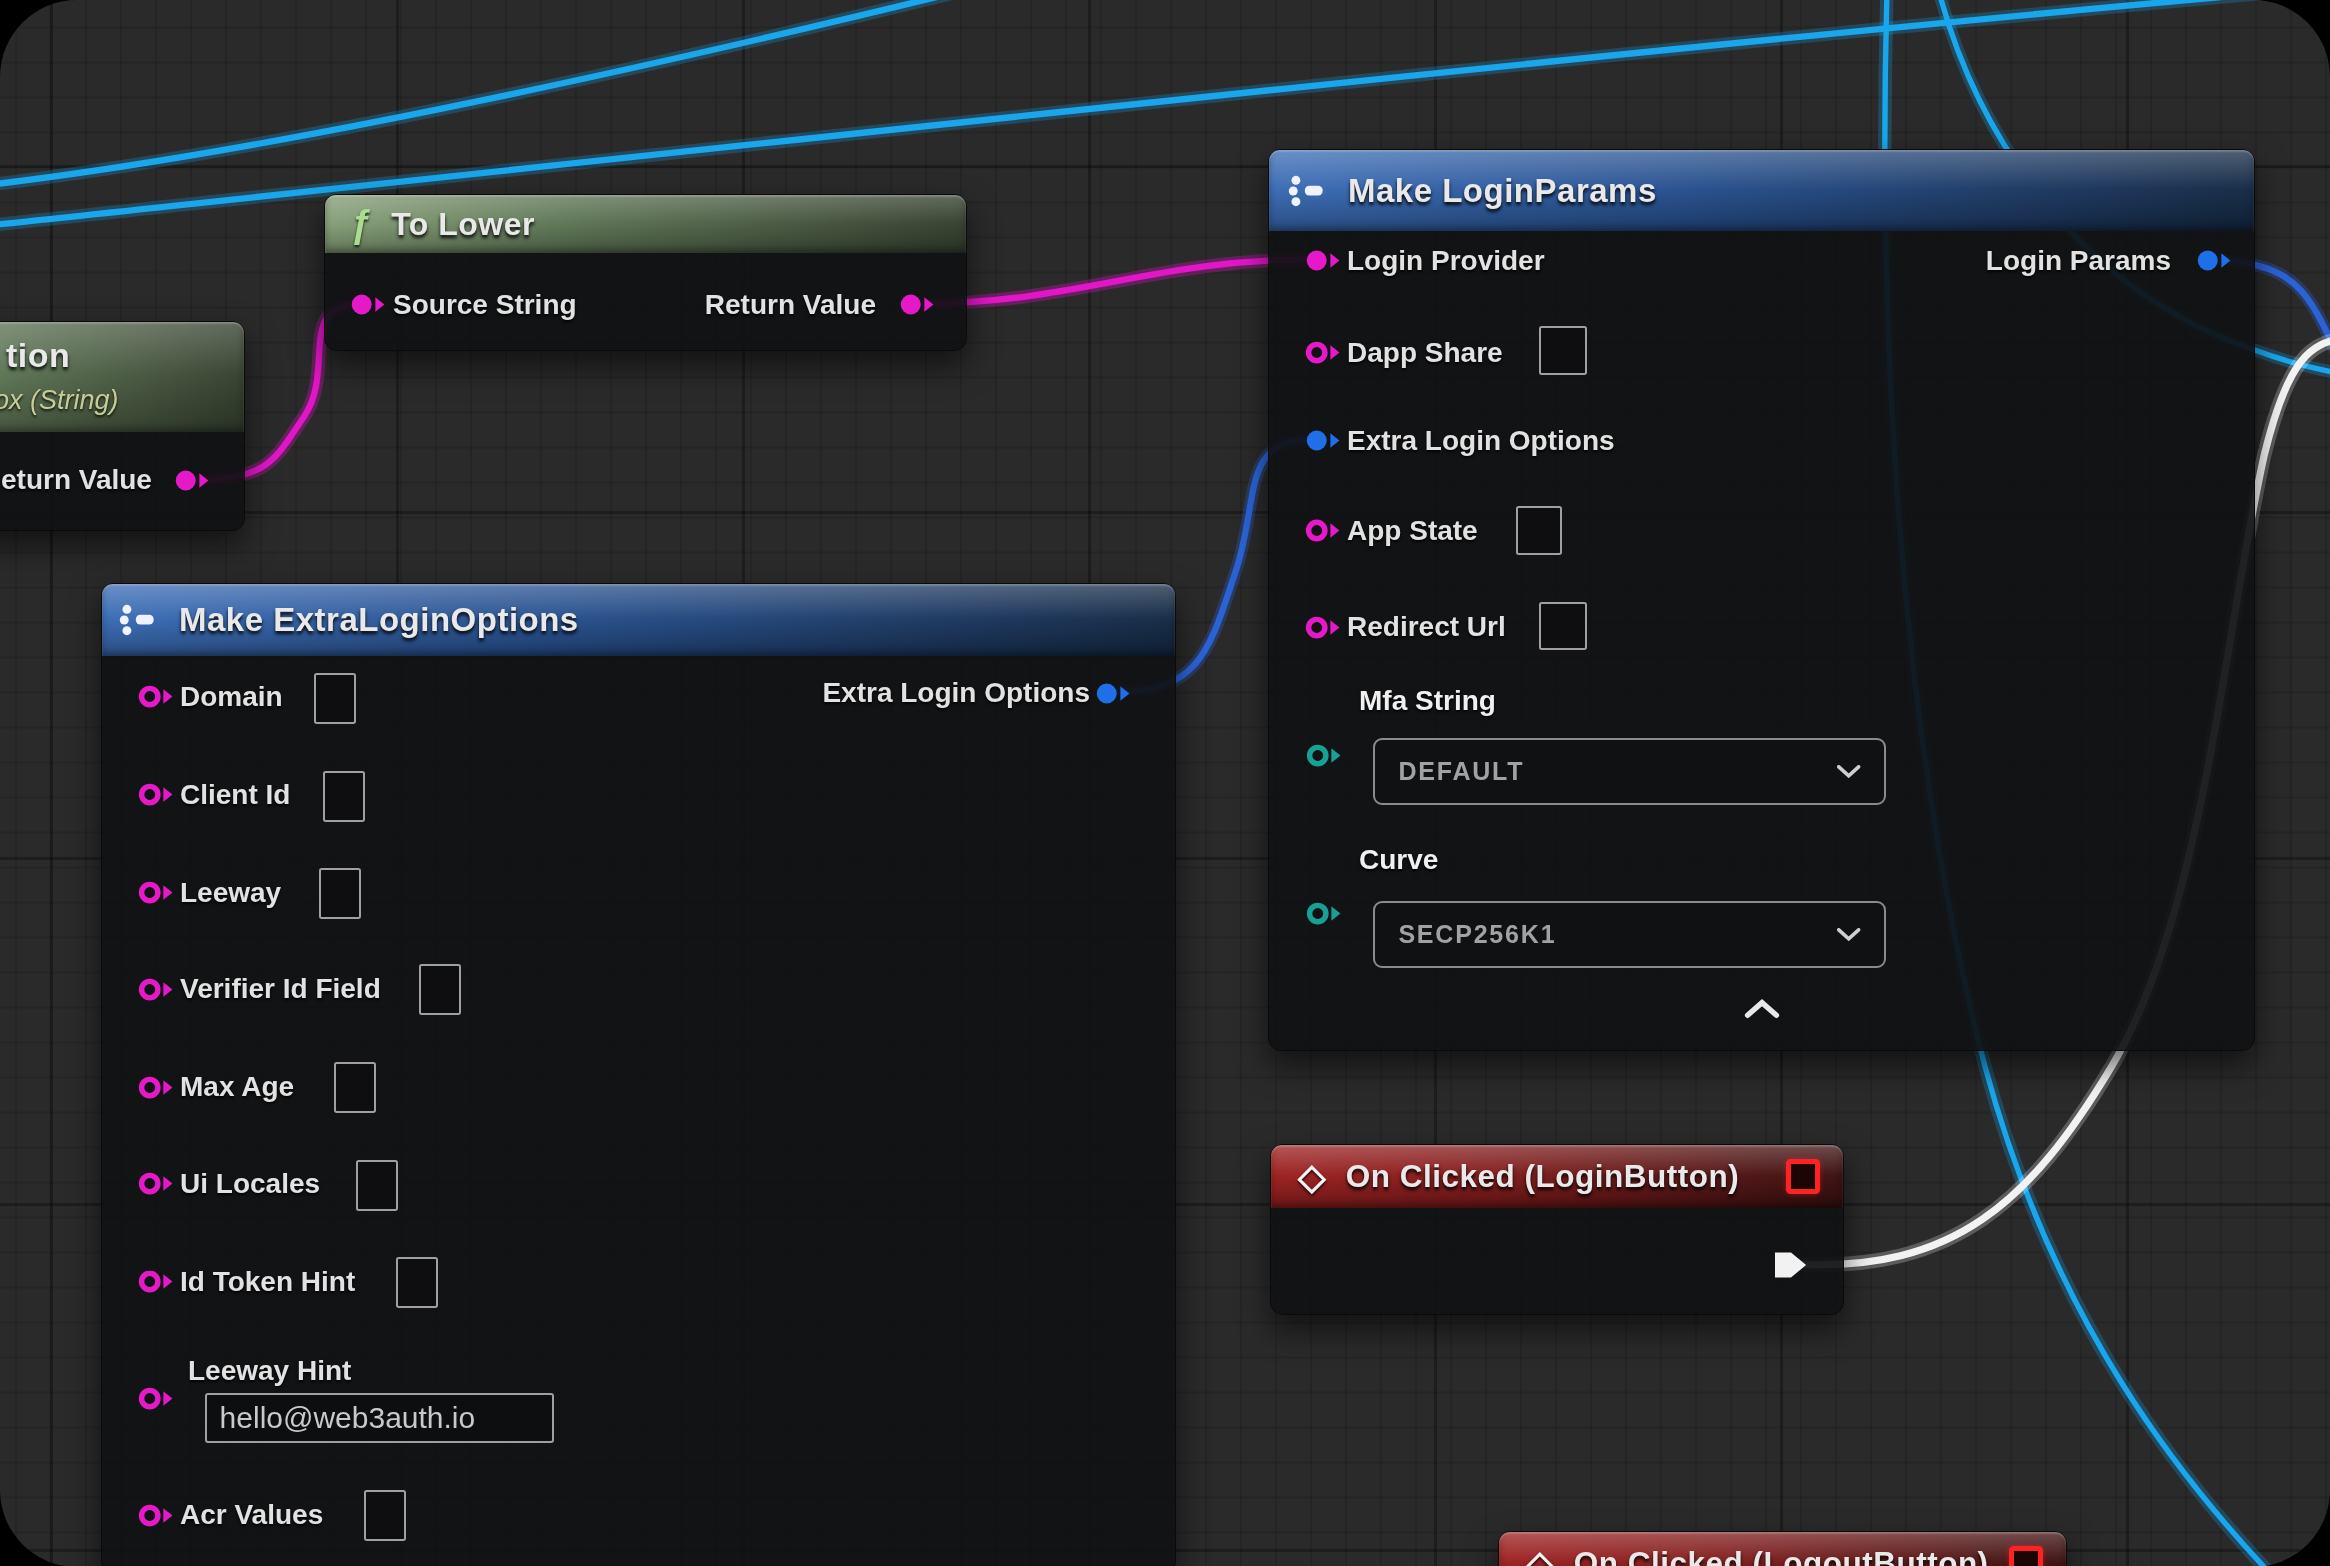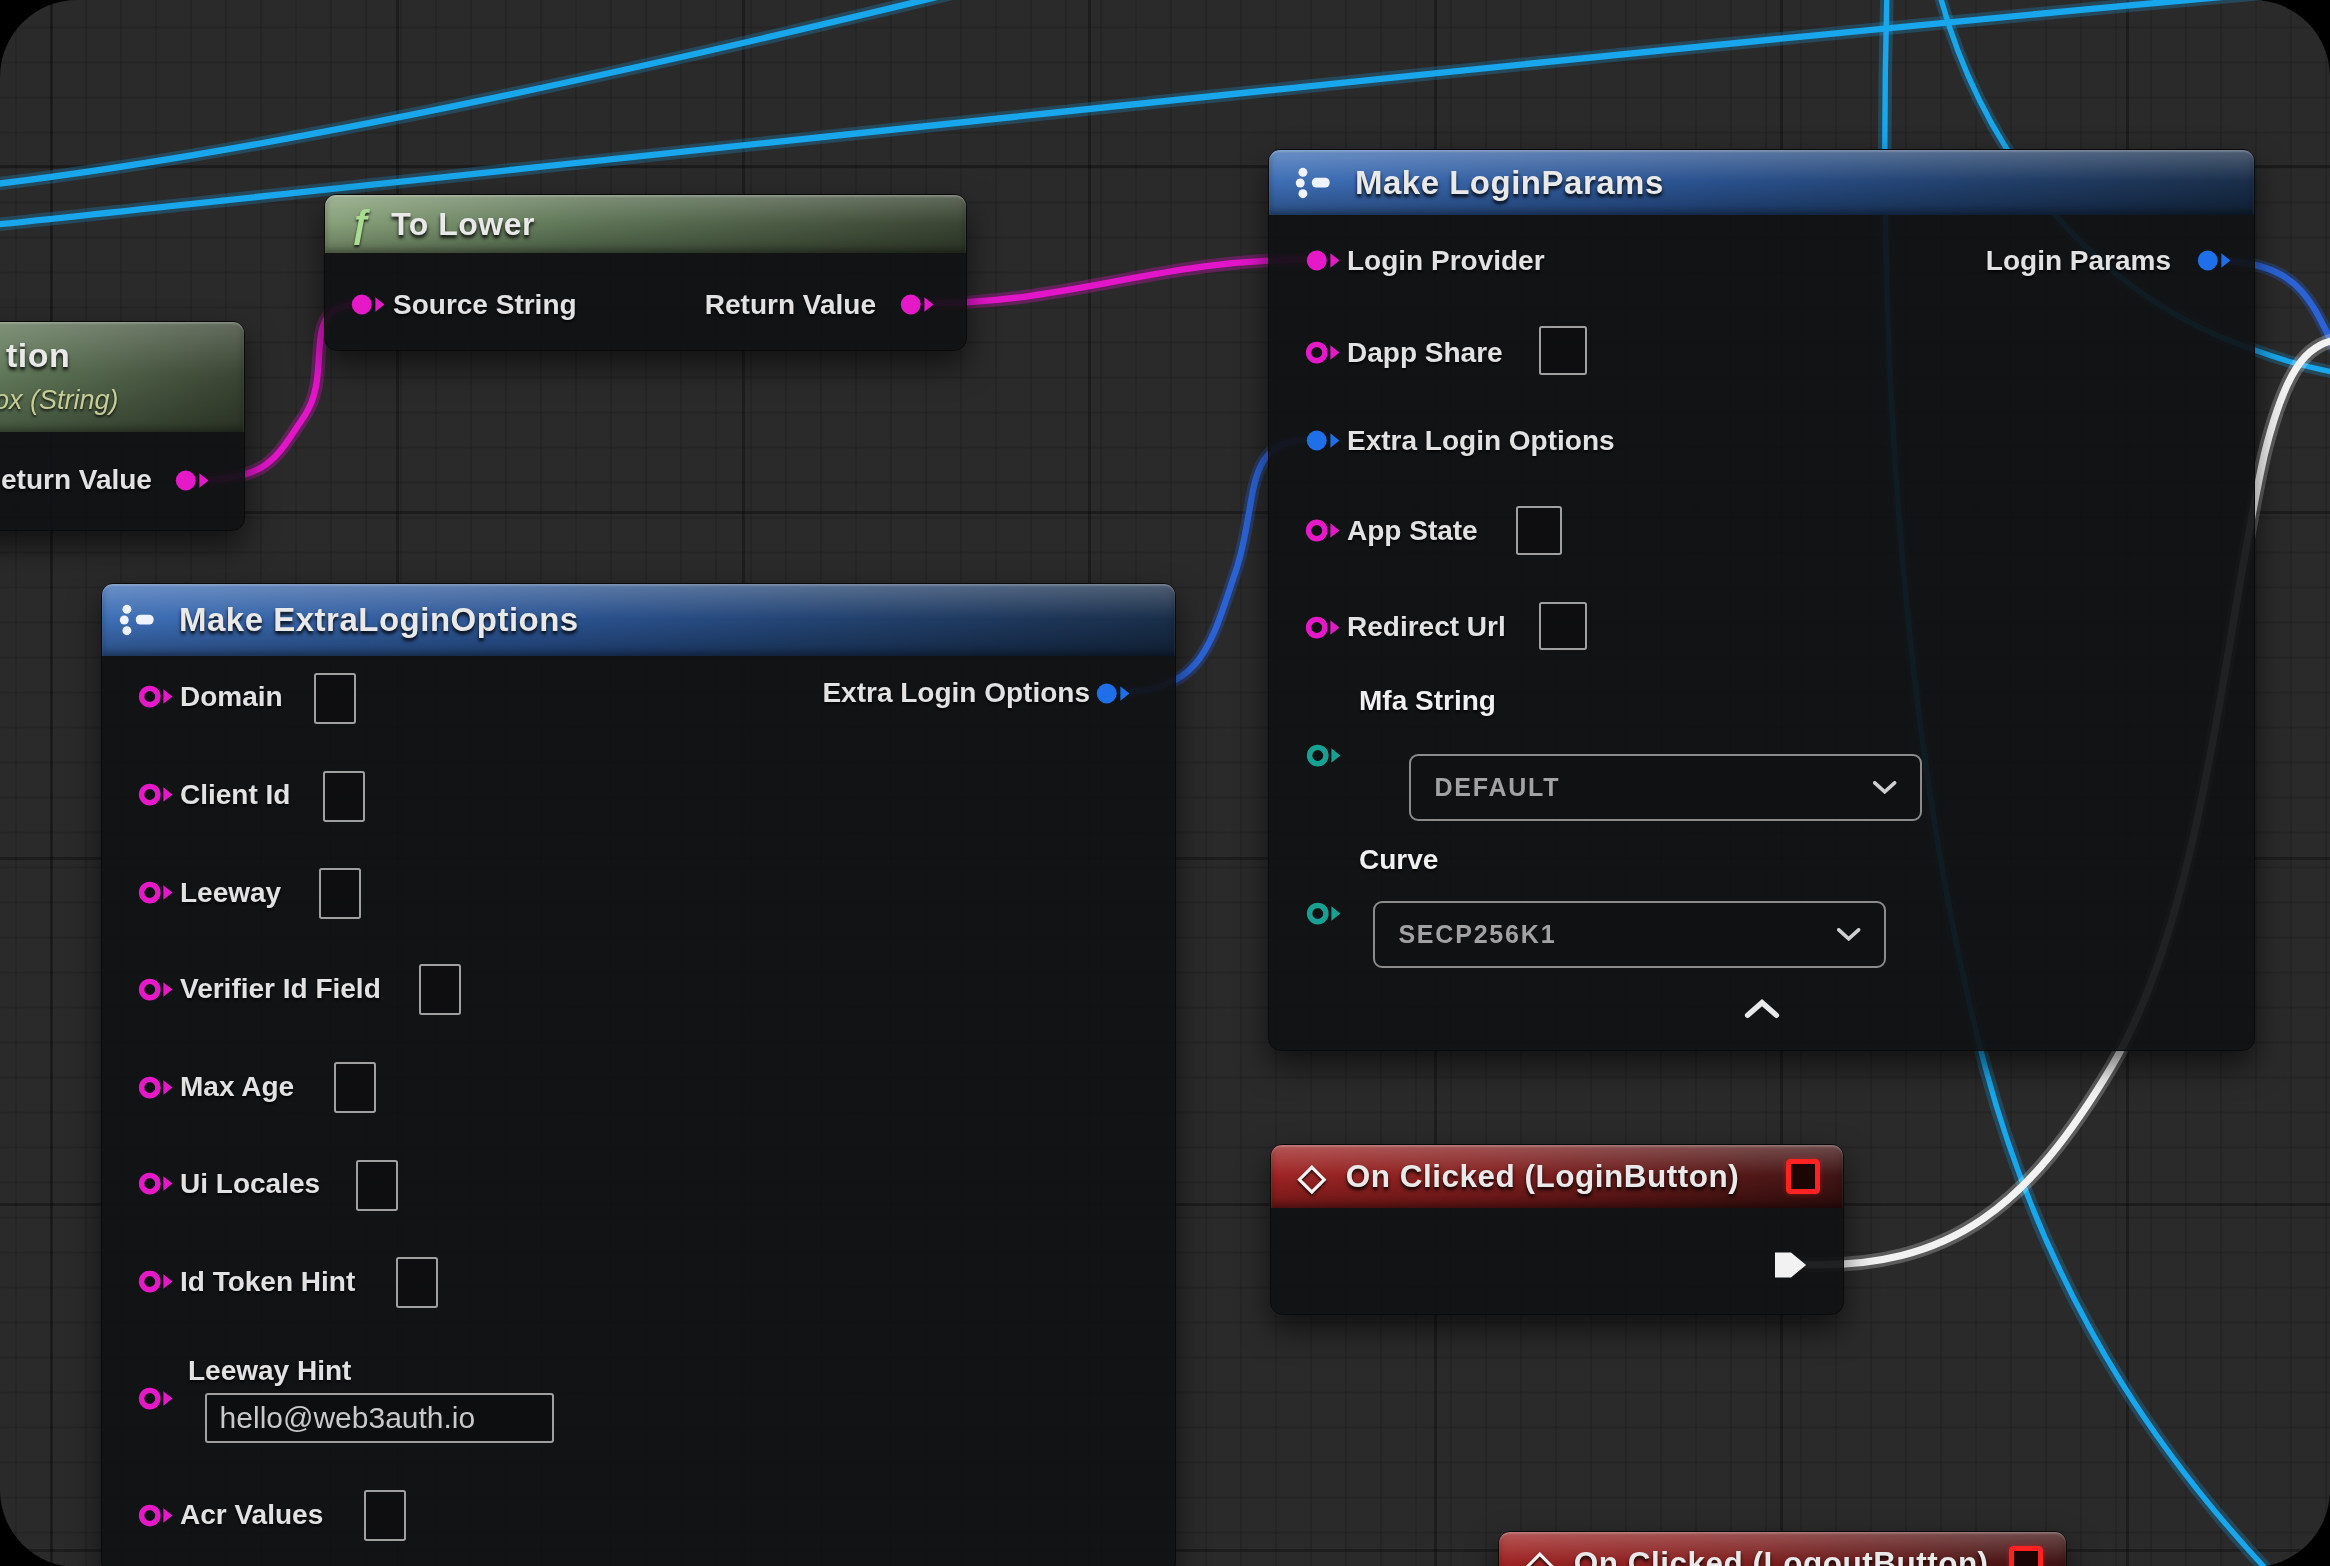--- a/index.html
+++ b/index.html
@@ -145,21 +145,21 @@
     <div class="pinlabel" style="right:90px;top:92px;">Return Value</div>
     <div class="pin" style="left:573px;top:95px;">
       <svg width="40" height="29" viewBox="0 0 44 32">
           <circle cx="14" cy="16" r="11" fill="#e619c9"></circle>
           <path d="M29,8 L39,16 L29,24 Z" fill="#e619c9"></path>
         </svg>
     </div>
   </div>
 
   <div class="node" style="left:1268px;top:149px;width:985px;height:900px;">
-    <div class="hdr blue" style="height:65px;padding-left:25px;">
+    <div class="hdr blue" style="height:81px;padding-left:18px;">
       <svg width="41" height="40" viewBox="0 0 46 44">
         <circle cx="10" cy="10" r="5" fill="#eef3ff"></circle>
           <circle cx="7" cy="22" r="5" fill="#eef3ff"></circle>
           <circle cx="10" cy="34" r="5" fill="#eef3ff"></circle>
         <rect x="20" y="16" width="20" height="11" rx="5" fill="#eef3ff"></rect>
       </svg>
       <span class="title" style="margin-left:20px;">Make LoginParams</span>
     </div>
 
     <div class="pin" style="left:35px;top:96px;">
@@ -212,21 +212,21 @@
     <div class="pinlabel" style="left:78px;top:459px;">Redirect Url</div>
     <div class="vbox" style="left:270px;top:452px;width:44px;height:44px;"></div>
 
     <div class="pinlabel" style="left:90px;top:533px;color:#f0f0f0;">Mfa String</div>
     <div class="pin" style="left:36px;top:591px;">
       <svg width="40" height="29" viewBox="0 0 44 32">
           <circle cx="14" cy="16" r="9" fill="#101113" stroke="#17a193" stroke-width="6"></circle>
           <path d="M29,8 L39,16 L29,24 Z" fill="#17a193"></path>
         </svg>
     </div>
-    <div class="dd" style="left:104px;top:604px;margin-left:36px;">
+    <div class="dd" style="left:104px;top:588px;">
       <span class="ddval">DEFAULT</span>
       <svg width="23.4" height="13.5" viewBox="0 0 26 15">
           <path d="M2,2 L13,12 L24,2" stroke="#cfcfcf" stroke-width="4" fill="none" stroke-linecap="round"></path>
         </svg>
     </div>
 
     <div class="pinlabel" style="left:90px;top:692px;color:#f0f0f0;">Curve</div>
     <div class="pin" style="left:36px;top:749px;">
       <svg width="40" height="29" viewBox="0 0 44 32">
           <circle cx="14" cy="16" r="9" fill="#101113" stroke="#17a193" stroke-width="6"></circle>

